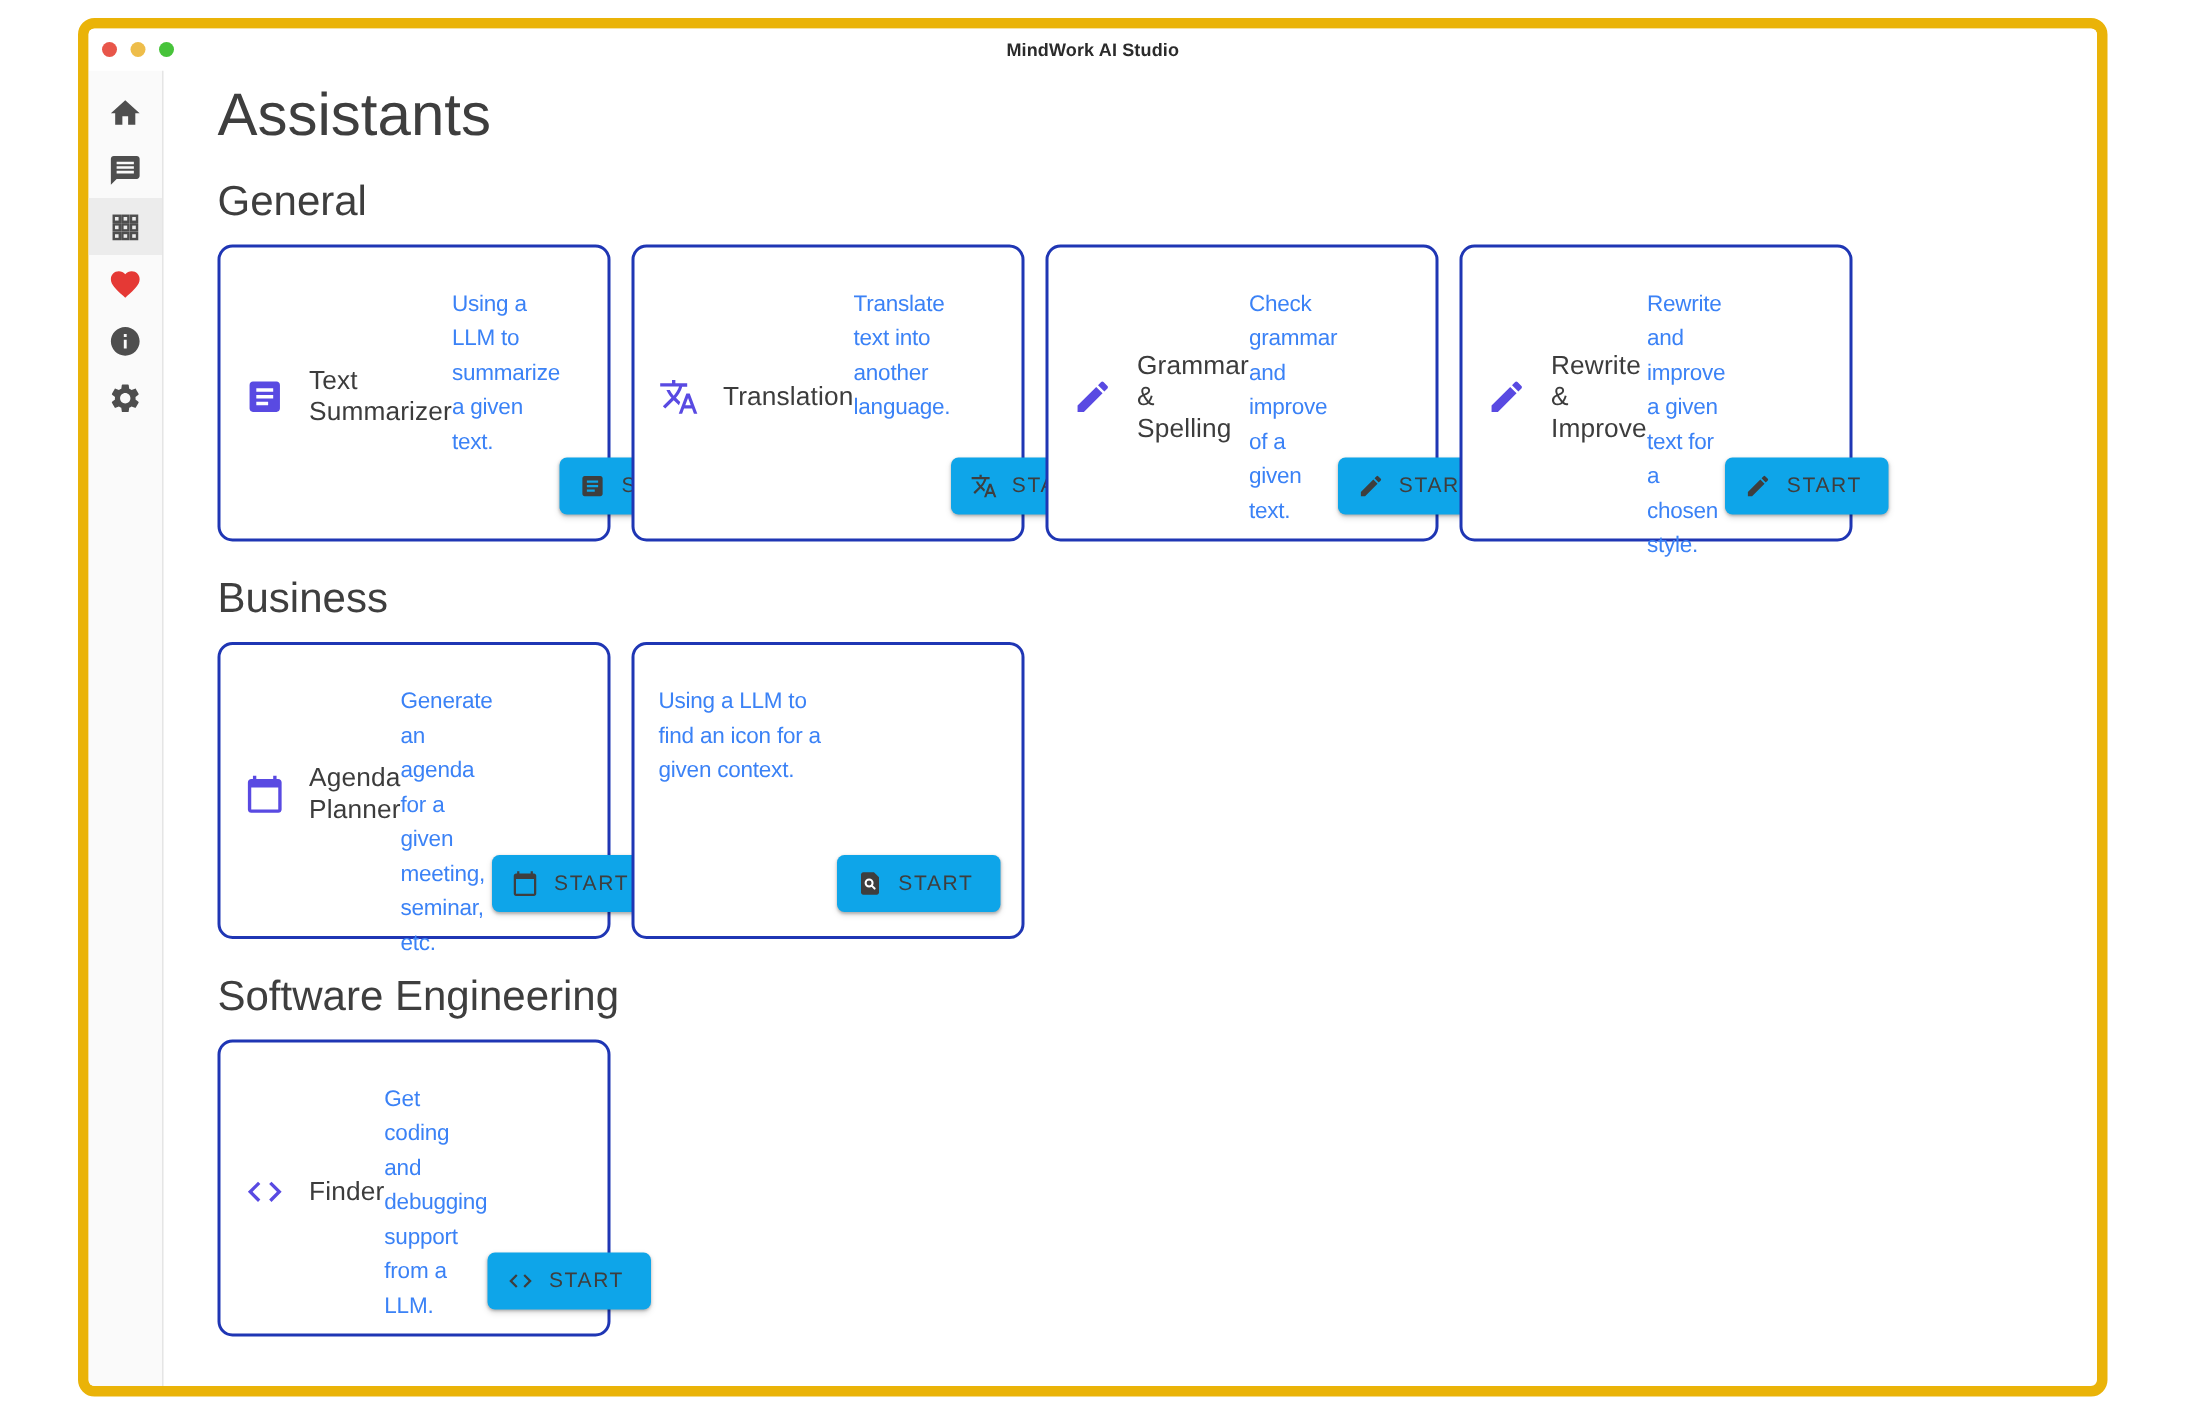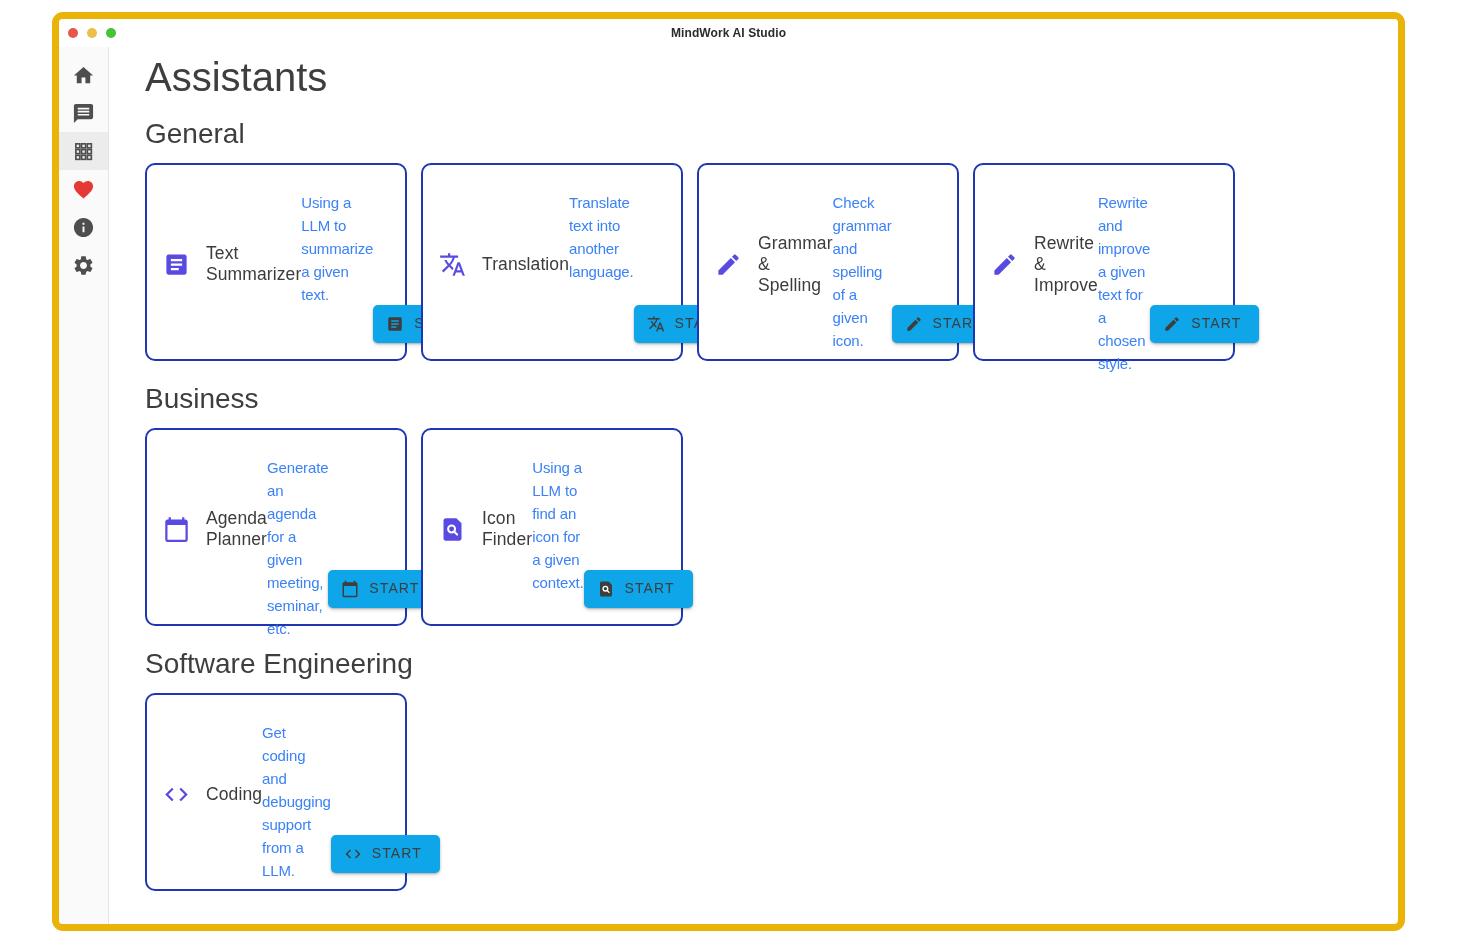--- a/index.html
+++ b/index.html
@@ -168,21 +168,21 @@
               </div>
               <div class="card">
                 <div class="card-head">
                   <span class="card-icon">
                     <svg viewBox="0 0 24 24">
                       <path fill="currentColor" d="M3 17.25V21h3.75L17.81 9.94l-3.75-3.75L3 17.25zM20.71 7.04c.39-.39.39-1.02 0-1.41l-2.34-2.34a.9959.9959 0 0 0-1.41 0l-1.83 1.83 3.75 3.75 1.83-1.83z"></path>
                     </svg>
                   </span>
                   <span class="card-title">Grammar &amp; Spelling</span>
                 </div>
-                <div class="card-desc">Check grammar and spelling of a given icon.</div>
+                <div class="card-desc">Check grammar and improve of a given text.</div>
                 <button class="start-btn">
                   <span class="btn-icon">
                     <svg viewBox="0 0 24 24">
                       <path fill="currentColor" d="M3 17.25V21h3.75L17.81 9.94l-3.75-3.75L3 17.25zM20.71 7.04c.39-.39.39-1.02 0-1.41l-2.34-2.34a.9959.9959 0 0 0-1.41 0l-1.83 1.83 3.75 3.75 1.83-1.83z"></path>
                     </svg>
                   </span>
                   <span>START</span>
                 </button>
               </div>
               <div class="card">
@@ -222,30 +222,20 @@
                 <button class="start-btn">
                   <span class="btn-icon">
                     <svg viewBox="0 0 24 24">
                       <path fill="currentColor" d="M20 3h-1V1h-2v2H7V1H5v2H4c-1.1 0-2 .9-2 2v16c0 1.1.9 2 2 2h16c1.1 0 2-.9 2-2V5c0-1.1-.9-2-2-2zm0 18H4V8h16v13z"></path>
                     </svg>
                   </span>
                   <span>START</span>
                 </button>
               </div>
               <div class="card">
-                <div class="card-head">
-                  <span class="card-icon">
-                    <svg viewBox="0 0 24 24">
-                      <path fill="currentColor" d="M15.5 2H6c-1.1 0-2 .9-2 2v16c0 1.1.9 2 2 2h12c1.1 0 2-.9 2-2V6.5L15.5 2z"></path>
-                      <circle cx="11.2" cy="11.6" r="3.1" fill="none" stroke="#fff" stroke-width="1.8"></circle>
-                      <path d="M13.5 13.9l2.6 2.6" stroke="#fff" stroke-width="1.8" stroke-linecap="round"></path>
-                    </svg>
-                  </span>
-                  <span class="card-title">Icon Finder</span>
-                </div>
                 <div class="card-desc">Using a LLM to find an icon for a given context.</div>
                 <button class="start-btn">
                   <span class="btn-icon">
                     <svg viewBox="0 0 24 24">
                       <path fill="currentColor" d="M15.5 2H6c-1.1 0-2 .9-2 2v16c0 1.1.9 2 2 2h12c1.1 0 2-.9 2-2V6.5L15.5 2z"></path>
                       <circle cx="11.2" cy="11.6" r="3.1" fill="none" stroke="#fff" stroke-width="1.8"></circle>
                       <path d="M13.5 13.9l2.6 2.6" stroke="#fff" stroke-width="1.8" stroke-linecap="round"></path>
                     </svg>
                   </span>
                   <span>START</span>
@@ -256,21 +246,21 @@
           <section class="section">
             <h2 class="section-heading">Software Engineering</h2>
             <div class="card-row">
               <div class="card">
                 <div class="card-head">
                   <span class="card-icon">
                     <svg viewBox="0 0 24 24">
                       <path fill="currentColor" d="M9.4 16.6L4.8 12l4.6-4.6L8 6l-6 6 6 6 1.4-1.4zm5.2 0l4.6-4.6-4.6-4.6L16 6l6 6-6 6-1.4-1.4z"></path>
                     </svg>
                   </span>
-                  <span class="card-title">Coding</span>
+                  <span class="card-title">Finder</span>
                 </div>
                 <div class="card-desc">Get coding and debugging support from a LLM.</div>
                 <button class="start-btn">
                   <span class="btn-icon">
                     <svg viewBox="0 0 24 24">
                       <path fill="currentColor" d="M9.4 16.6L4.8 12l4.6-4.6L8 6l-6 6 6 6 1.4-1.4zm5.2 0l4.6-4.6-4.6-4.6L16 6l6 6-6 6-1.4-1.4z"></path>
                     </svg>
                   </span>
                   <span>START</span>
                 </button>

